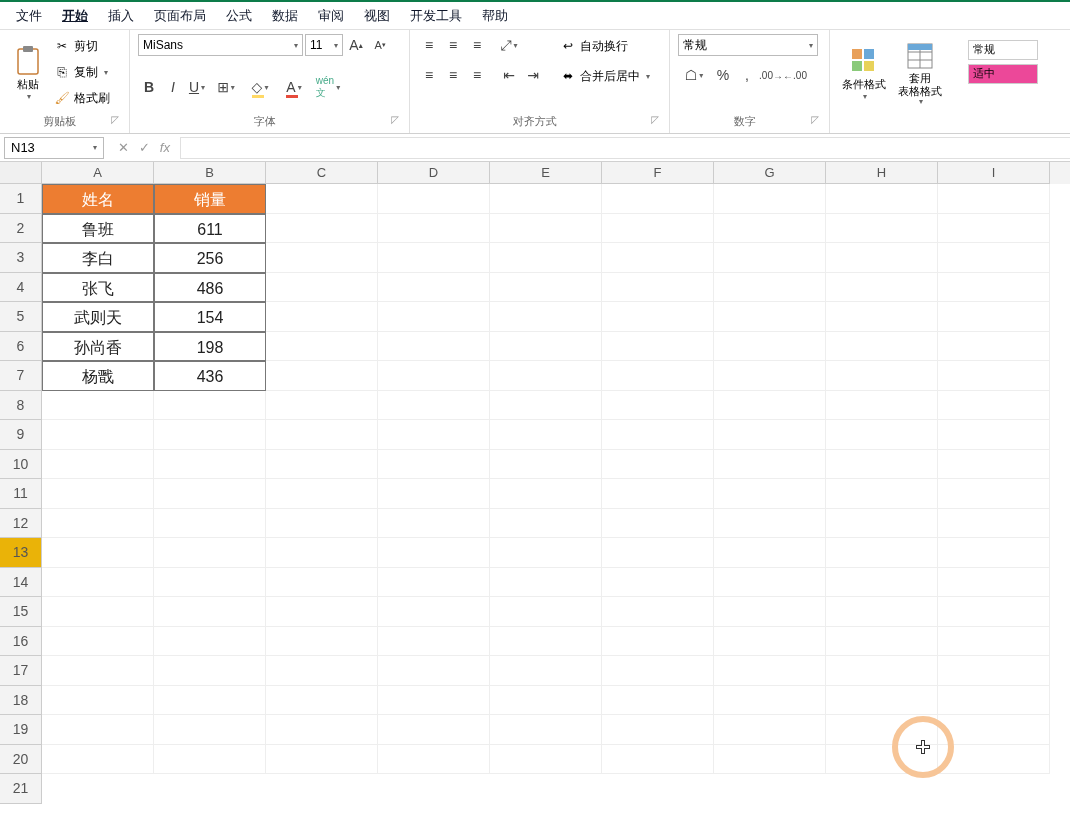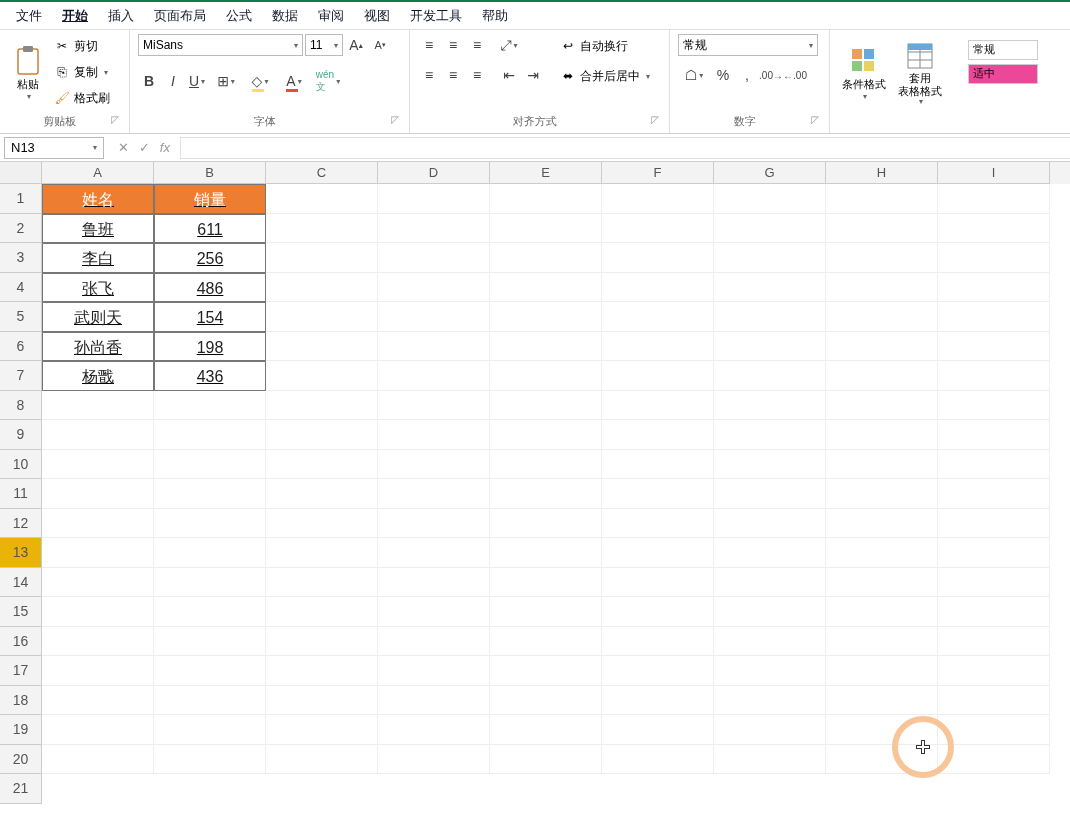--- a/index.html
+++ b/index.html
@@ -44,21 +44,21 @@
 
 
 .grid { position: relative; }
 .col-headers { display: flex; height: 22px; background: #f3f3f3; position: relative; }
 .corner { width: 42px; border-right: 1px solid #ccc; border-bottom: 1px solid #ccc; background: #f0f0f0; }
 .col-h { width: 112px; border-right: 1px solid #ccc; border-bottom: 1px solid #ccc; text-align: center; font-size: 13px; color: #555; line-height: 22px; cursor: pointer; }
 .grid-body { display: flex; }
 .row-headers { width: 42px; }
 .row-h { height: 29.5px; border-right: 1px solid #ccc; border-bottom: 1px solid #ccc; background: #f3f3f3; text-align: center; font-size: 14px; color: #555; line-height: 29.5px; cursor: pointer; }
 .row-h.sel { background: #eab308; }
-.cells { position: relative; flex: 1; text-decoration: underline; }
+.cells { position: relative; flex: 1; }
 .cell-row { display: flex; height: 29.5px; }
 .cell { width: 112px; border-right: 1px solid #eee; border-bottom: 1px solid #eee; font-size: 16px; text-align: center; line-height: 29.5px; }
 .hdr-cell { background: #ed7d31; color: #fff; border: 1px solid #777 !important; font-size: 16px; }
 .data-cell { border: 1px solid #777 !important; color: #222; }
 
 
 .cursor-bubble { position: absolute; width: 62px; height: 62px; border: 6px solid #f7c597; border-radius: 50%; left: 892px; top: 714px; display:flex; align-items:center; justify-content:center; }
 .cursor-bubble svg { width: 14px; height: 14px; }
 </style>
 </head>
@@ -104,21 +104,21 @@
         <div class="small-row">
           <span class="sicon" style="color:#d98f2f">🖌</span>
           <span>格式刷</span>
         </div>
       </div>
     </div>
     <div class="ribbon-group-label"><span>剪贴板</span><span class="dlg">◸</span></div>
   </div>
 
   <div class="ribbon-group" style="width:280px">
-    <div class="ribbon-group-content vstack" style="gap:14px">
+    <div class="ribbon-group-content vstack" style="gap:20px">
       <div class="font-row">
         <div class="combo font-combo">
           <span>MiSans</span>
             <span class="caret">▾</span>
         </div>
         <div class="combo size-combo">
           <span>11</span>
             <span class="caret">▾</span>
         </div>
         <div class="icon-btn">A<sup style="font-size:8px">▴</sup></div>

